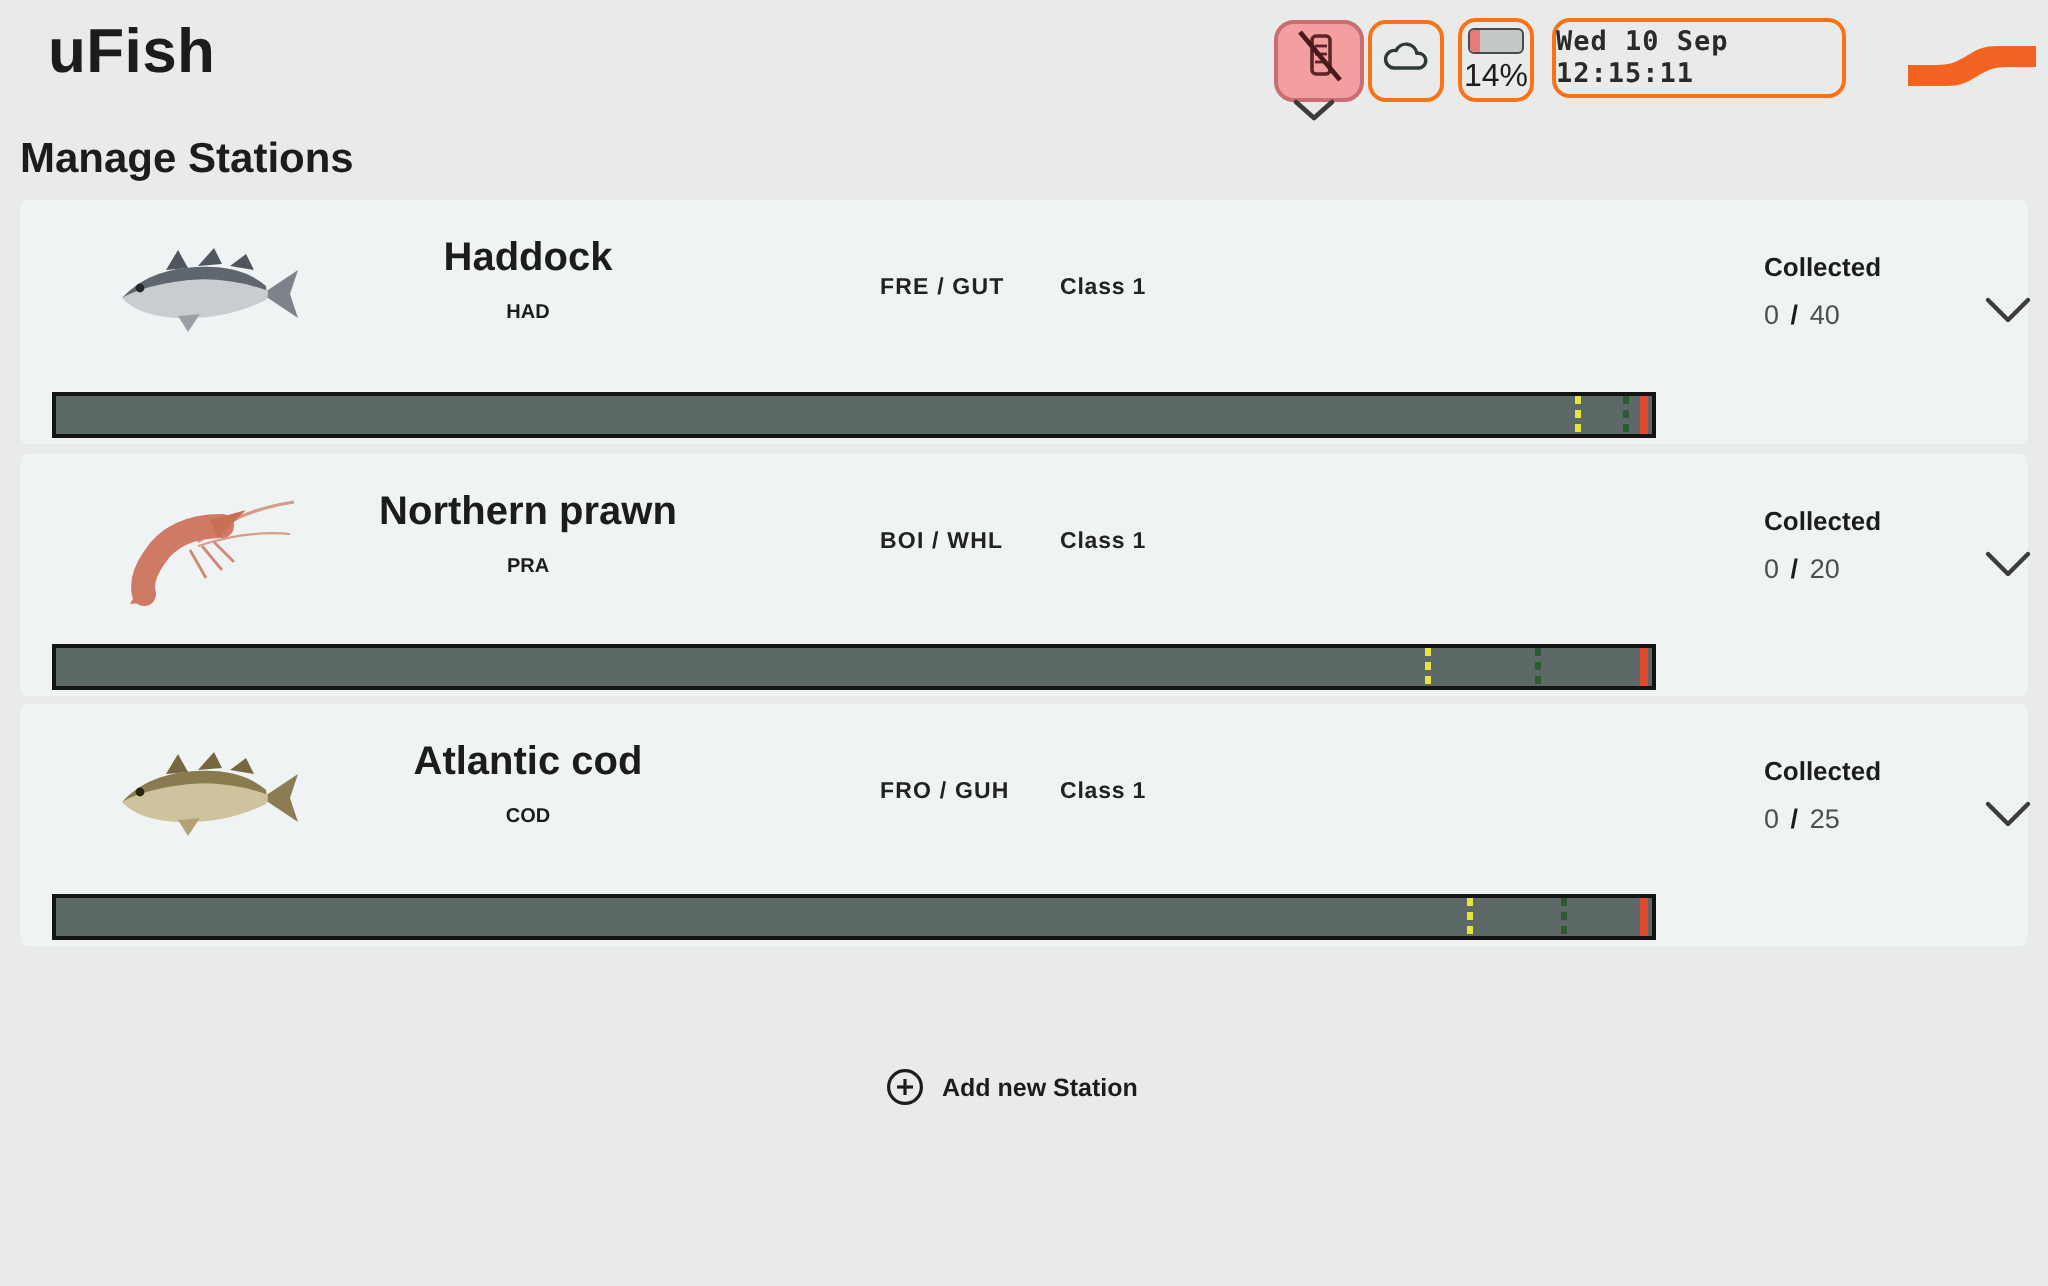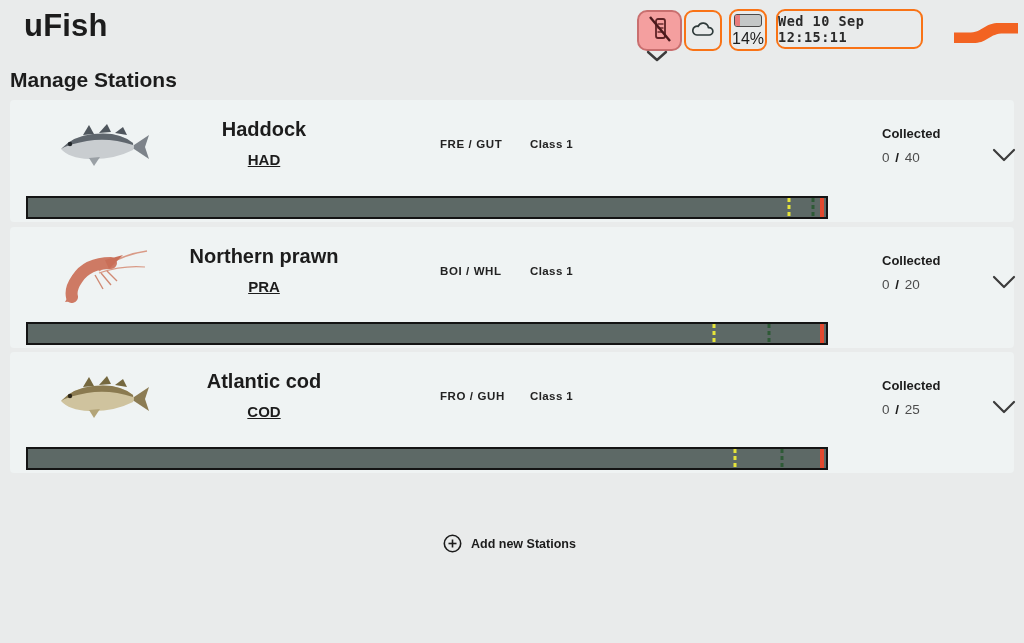--- a/index.html
+++ b/index.html
@@ -23,21 +23,21 @@
   .clock-box { left:776px; top:9px; width:147px; height:40px; font-family:"DejaVu Sans Mono", monospace;
                font-size:13.5px; letter-spacing:0.5px; font-weight:bold; color:#2a2a2a; }
   .brand-logo { position:absolute; left:953px; top:20px; width:66px; height:26px; }
 
   
   .card { position:absolute; left:10px; width:1004px; height:122px; background:#eff3f3; border-radius:4px; }
   .card1 { top:100px; } .card2 { top:227px; height:121px; } .card3 { top:352px; height:121px; }
   .fish { position:absolute; left:45px; top:18px; width:100px; height:58px; }
   .name-block { position:absolute; left:148px; top:18px; width:212px; text-align:center; }
   .sp-name { font-size:20px; font-weight:700; }
-  .sp-code { font-size:15px; font-weight:700; margin-top:10px;text-decoration:underline; }
+  .sp-code { font-size:10px; font-weight:700; margin-top:10px; }
   .codes { position:absolute; left:430px; top:38px; font-size:11.5px; font-weight:700; letter-spacing:0.6px; color:#222; }
   .grade { position:absolute; left:520px; top:38px; font-size:11.5px; font-weight:700; letter-spacing:0.4px; color:#222; }
   .collected-block { position:absolute; left:872px; top:26px; }
   .collected-title { font-size:13px; font-weight:700; }
   .collected-count { font-size:13.5px; margin-top:9px; color:#4d4d4d; }
   .collected-count .sep { font-weight:700; color:#1c1c1c; padding:0 2px; }
   .row-chevron { position:absolute; left:982px; top:48px; width:24px; height:15px; cursor:pointer; }
 
   .bar { position:absolute; left:16px; bottom:3px; width:802px; height:23px; background:#5d6966;
          border:2px solid #141414; }
@@ -219,17 +219,17 @@
   </div>
 
   <button class="add-station">
     <span style="display:flex;">
       <svg width="19" height="19" viewBox="0 0 19 19">
         <circle cx="9.5" cy="9.5" r="8.2" fill="none" stroke="#1c1c1c" stroke-width="1.6"></circle>
         <line x1="9.5" y1="5.5" x2="9.5" y2="13.5" stroke="#1c1c1c" stroke-width="1.6"></line>
         <line x1="5.5" y1="9.5" x2="13.5" y2="9.5" stroke="#1c1c1c" stroke-width="1.6"></line>
       </svg>
     </span>
-    <span>Add new Stations</span>
+    <span>Add new Station</span>
   </button>
 
 
 </div>
 
 </body></html>

